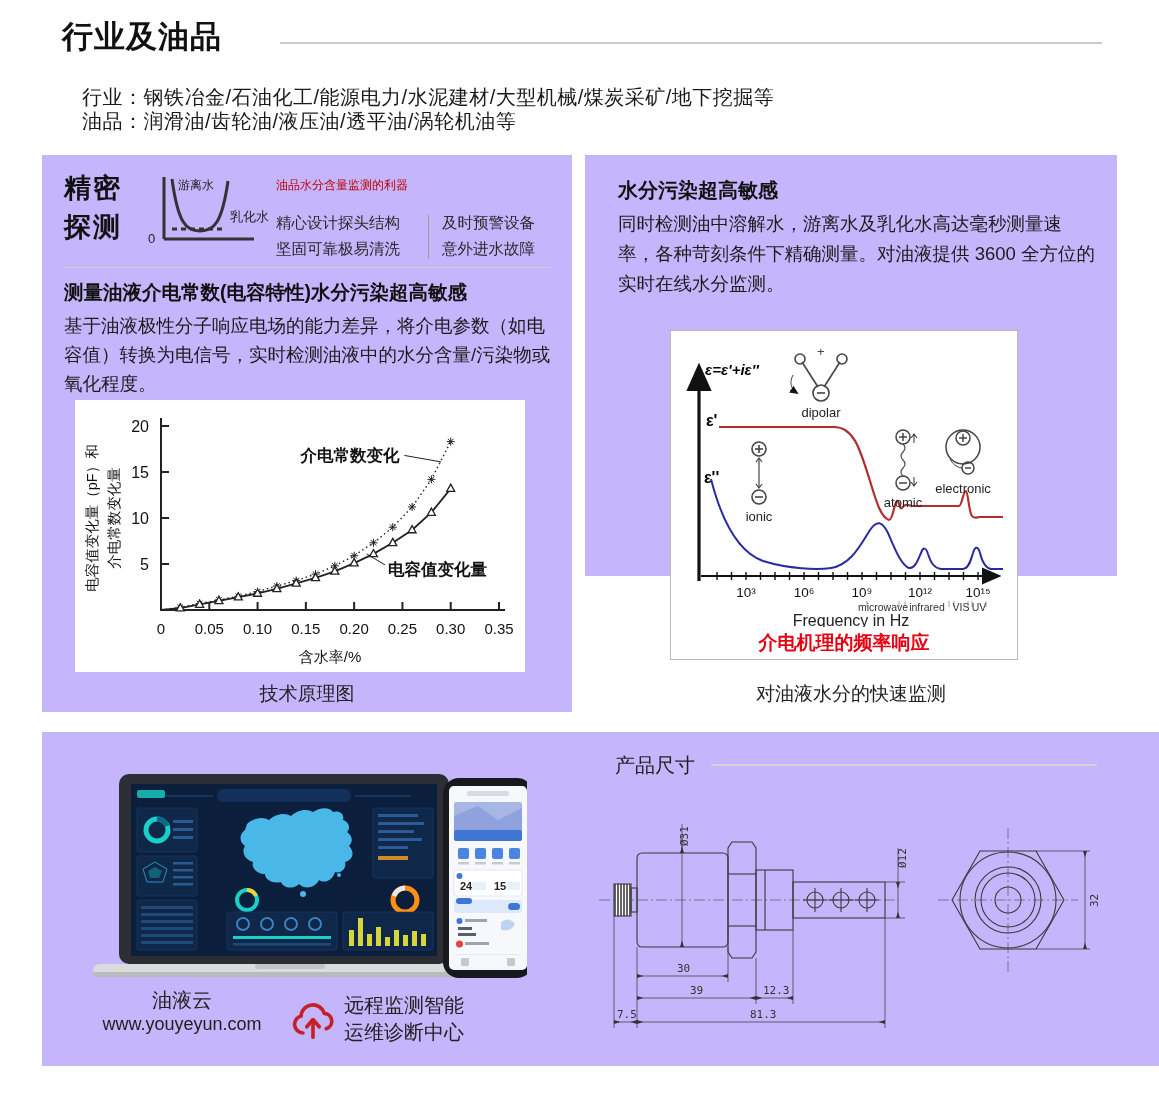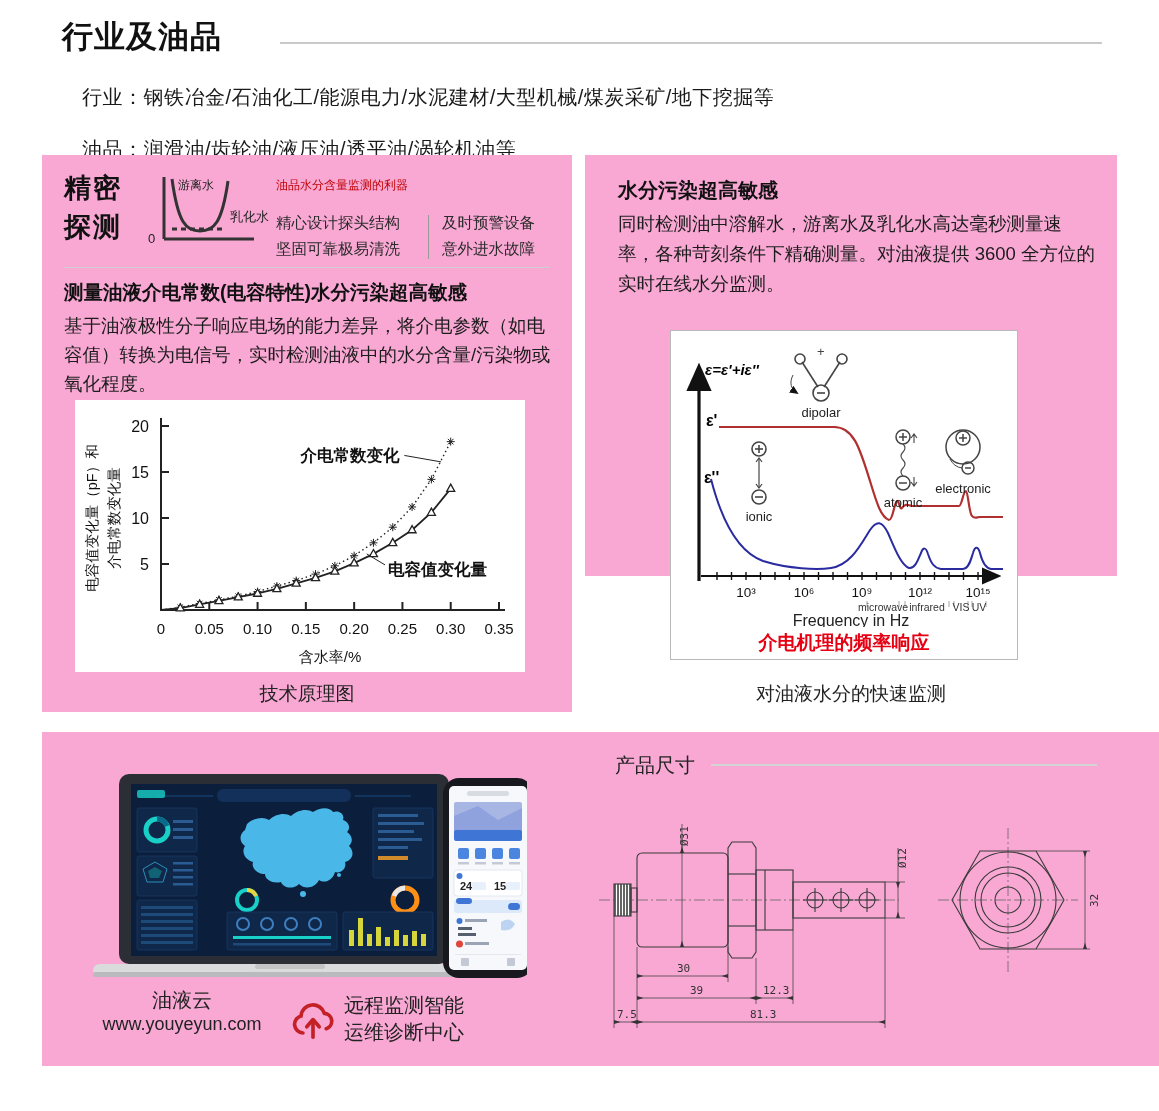--- a/index.html
+++ b/index.html
@@ -3,23 +3,23 @@
 <meta charset="utf-8">
 <style>
   html,body{margin:0;padding:0;background:#ffffff;}
   body{font-family:"Liberation Sans","DejaVu Sans",sans-serif;color:#111;}
   #stage{position:relative;width:1159px;height:1111px;background:#fff;overflow:hidden;}
   .abs{position:absolute;}
   
   #page-title{left:62px;top:16px;font-size:31px;font-weight:bold;letter-spacing:1px;}
   #title-rule{left:280px;top:42px;width:822px;height:2px;background:#c9c9c9;}
   .intro-line{left:82px;font-size:20px;color:#1a1a1a;letter-spacing:.5px;}
-  #intro-1{top:84px;} #intro-2{top:108px;margin-top:28px;}
-  
-  .panel{background:#f9a8d4;}
+  #intro-1{top:84px;} #intro-2{top:108px;}
+  
+  .panel{background:#c4b5fd;}
   #p1{left:42px;top:155px;width:530px;height:557px;}
   #p2{left:585px;top:155px;width:532px;height:421px;}
   #p3{left:42px;top:732px;width:530px;height:334px;padding-left:14px;}
   #p4{left:585px;top:732px;width:624px;height:334px;}
   
   .headline{left:22px;top:14px;font-size:27px;font-weight:bold;line-height:39px;letter-spacing:2px;}
   .red-title{left:234px;top:22px;font-size:12px;font-weight:normal;color:#c00000;}
   .feat-col{top:55px;font-size:15.5px;line-height:26px;color:#2a2a2a;font-weight:400;}
   #feat-left{left:234px;} #feat-right{left:400px;}
   .feat-sep{left:386px;top:60px;width:1px;height:44px;background:#9a9a9a;}

